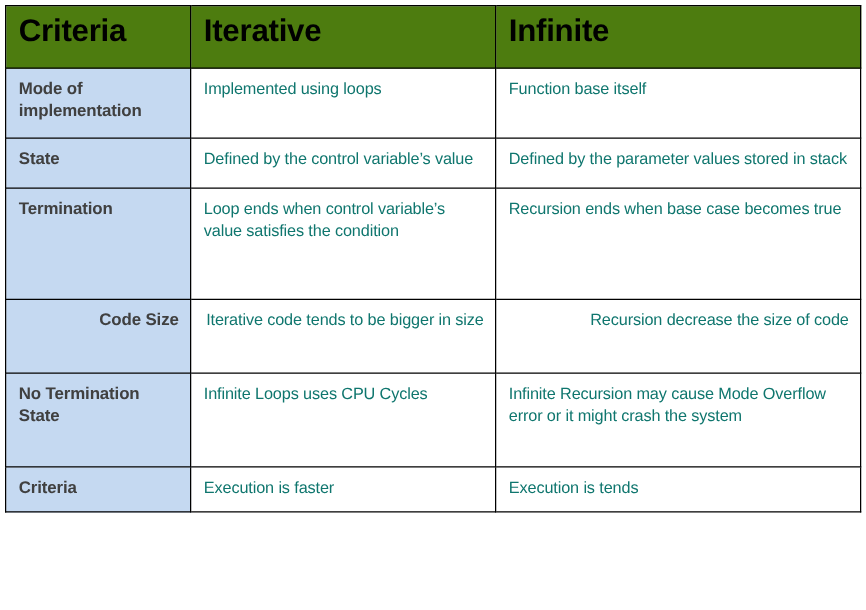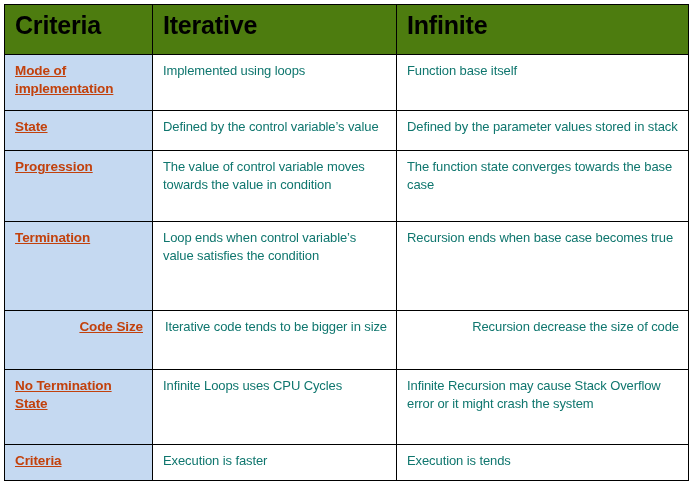--- a/index.html
+++ b/index.html
@@ -42,24 +42,23 @@
     padding-top: 6px;
     padding-bottom: 6px;
     line-height: 1.1;
     letter-spacing: -0.2px;
   }
 
   td.criteria-cell {
     background: #c5d9f1;
     font-size: 13.5px;
     font-weight: bold;
-    color: #c2410c;
+    color: #404040;
     line-height: 1.35;
     letter-spacing: -0.1px;
-    text-decoration: underline;
   }
 
   td.content-cell {
     background: #ffffff;
     font-size: 13px;
     font-weight: normal;
     color: #0f766e;
     line-height: 1.38;
     letter-spacing: -0.1px;
   }
@@ -93,39 +92,34 @@
     <tr class="row-0">
       <td class="criteria-cell">Mode of implementation</td>
       <td class="content-cell">Implemented using loops</td>
       <td class="content-cell">Function base itself</td>
     </tr>
     <tr class="row-1">
       <td class="criteria-cell">State</td>
       <td class="content-cell">Defined by the control variable’s value</td>
       <td class="content-cell">Defined by the parameter values stored in stack</td>
     </tr>
-    <tr class="row-2">
-      <td class="criteria-cell">Progression</td>
-      <td class="content-cell">The value of control variable moves towards the value in condition</td>
-      <td class="content-cell">The function state converges towards the base case</td>
-    </tr>
     <tr class="row-3">
       <td class="criteria-cell">Termination</td>
       <td class="content-cell">Loop ends when control variable’s value satisfies the condition</td>
       <td class="content-cell">Recursion ends when base case becomes true</td>
     </tr>
     <tr class="row-4">
       <td class="criteria-cell">Code Size</td>
       <td class="content-cell">Iterative code tends to be bigger in size</td>
       <td class="content-cell">Recursion decrease the size of code</td>
     </tr>
     <tr class="row-5">
       <td class="criteria-cell">No Termination State</td>
       <td class="content-cell">Infinite Loops uses CPU Cycles</td>
-      <td class="content-cell">Infinite Recursion may cause Stack Overflow error or it might crash the system</td>
+      <td class="content-cell">Infinite Recursion may cause Mode Overflow error or it might crash the system</td>
     </tr>
     <tr class="row-6">
       <td class="criteria-cell">Criteria</td>
       <td class="content-cell">Execution is faster</td>
       <td class="content-cell">Execution is tends</td>
     </tr>
   </tbody>
 </table>
 
 </body></html>

